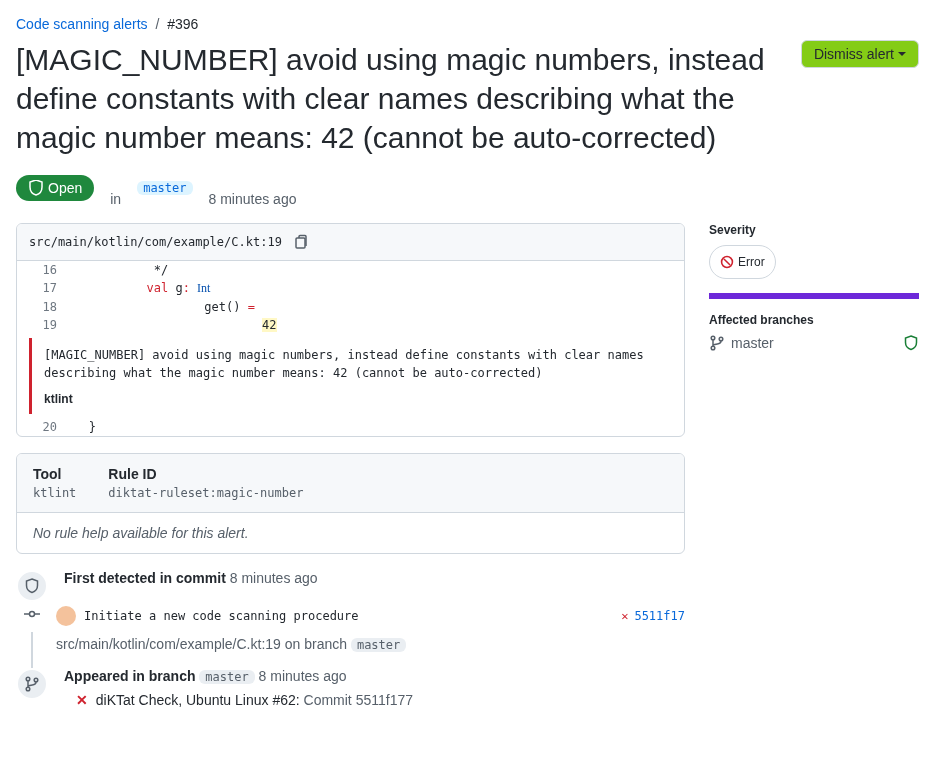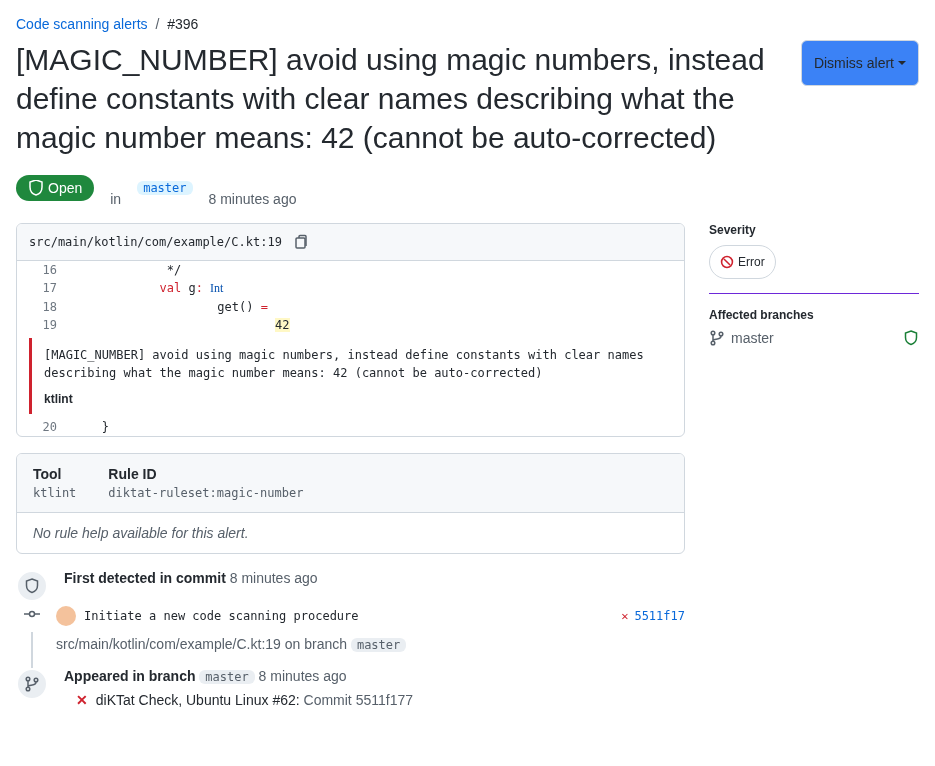--- a/index.html
+++ b/index.html
@@ -17,23 +17,23 @@
   .header-row { display: flex; align-items: flex-start; gap: 16px; }
   h1 {
     font-size: 30px;
     font-weight: 400;
     margin: 0 0 12px 0;
     line-height: 1.3;
     flex: 1;
   }
   .dismiss-btn {
     border: 1px solid #d0d7de;
-    background: #3b82f6;
+    background: #84cc16;
     border-radius: 6px;
-    padding: 14px 12px;
+    padding: 5px 12px;
     font-size: 14px;
     color: #24292f;
     cursor: pointer;
     display: inline-flex;
     align-items: center;
     gap: 4px;
     white-space: nowrap;
   }
   .caret-down {
     width: 0; height: 0;
@@ -83,21 +83,21 @@
     font-size: 12px;
   }
   .copy-btn {
     border: none;
     background: transparent;
     cursor: pointer;
     padding: 2px;
     color: #57606a;
   }
   .code-block { font-family: ui-monospace, SFMono-Regular, "SF Mono", Menlo, Consolas, monospace; font-size: 12px; }
-  .code-line { display: flex; gap: 13px; }
+  .code-line { display: flex; }
   .lineno { width: 50px; text-align: right; padding: 2px 10px 2px 0; color: #6e7781; user-select: none; flex-shrink: 0; }
   .linecode { padding: 2px 0; white-space: pre; flex: 1; }
   .kw { color: #cf222e; }
   .type { color: #0550ae; font-family: Liberation Serif, serif; }
   .num-hl { background: #fff8c5; }
   .op { color: #cf222e; }
   .alert-msg {
     border-left: 3px solid #cf222e;
     margin: 4px 12px;
     padding: 8px 12px;
@@ -114,21 +114,21 @@
     border: 1px solid #d0d7de;
     border-radius: 2em;
     padding: 9px 10px;
     display: inline-flex;
     align-items: center;
     gap: 4px;
     font-size: 12px;
   }
   .red-icon { color: #cf222e; }
   .green-icon { color: #1a7f37; }
-  .side-section { padding-bottom: 14px; margin-bottom: 14px; border-bottom: 1px solid #6d28d9; }
+  .side-section { padding-bottom: 14px; margin-bottom: 14px; border-bottom: 6px solid #6d28d9; }
   .branch-row { display: flex; align-items: center; justify-content: space-between; font-size: 14px; color: #57606a; }
   .branch-row .left { display: inline-flex; align-items: center; gap: 6px; }
   .timeline { position: relative; }
   .timeline-item { position: relative; padding-left: 40px; margin-bottom: 16px; }
   .timeline-badge {
     position: absolute;
     left: 0;
     top: 0;
     width: 32px; height: 32px;
     border-radius: 50%;

